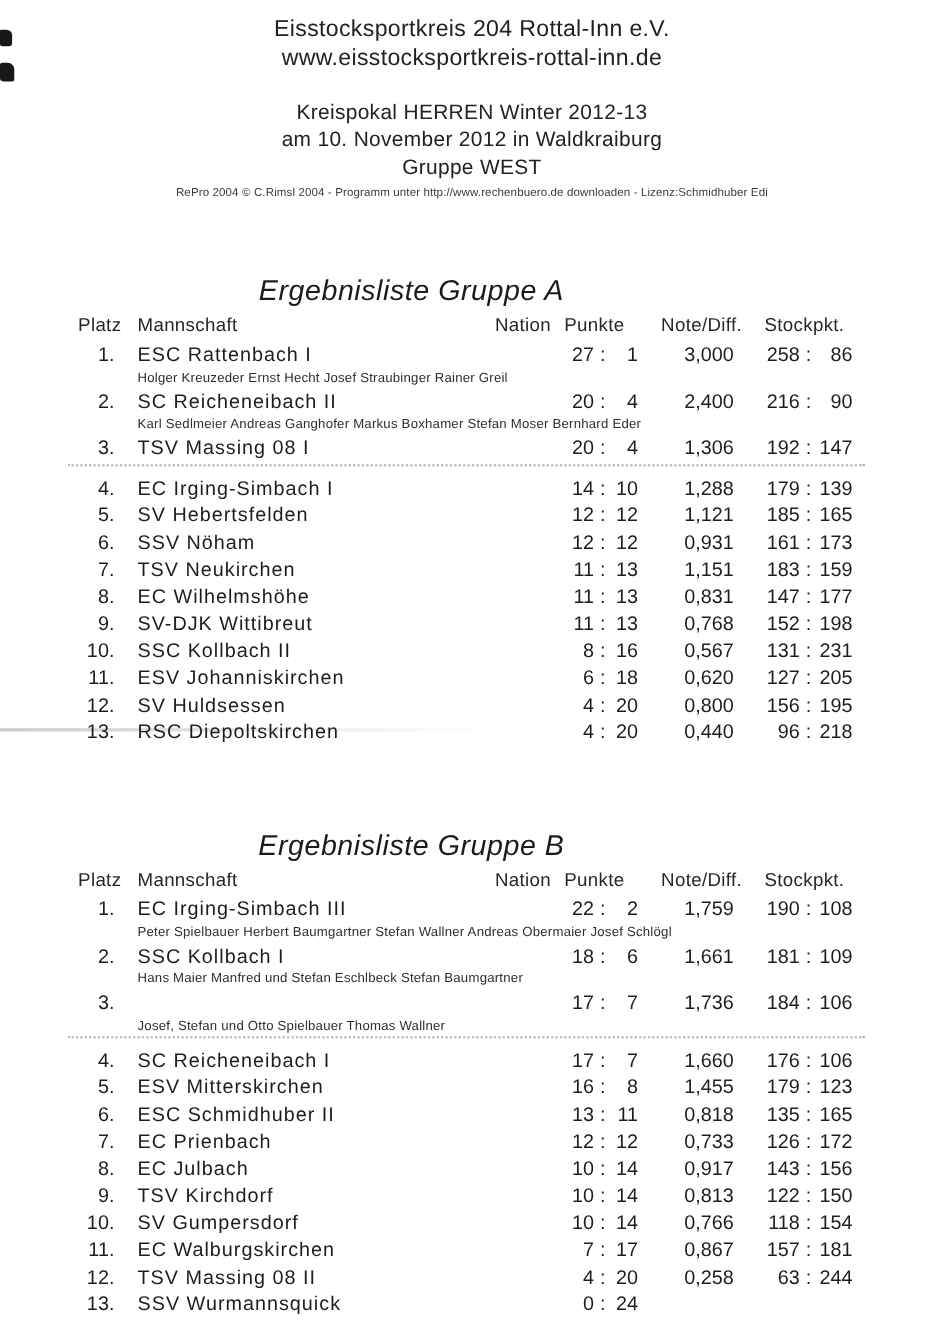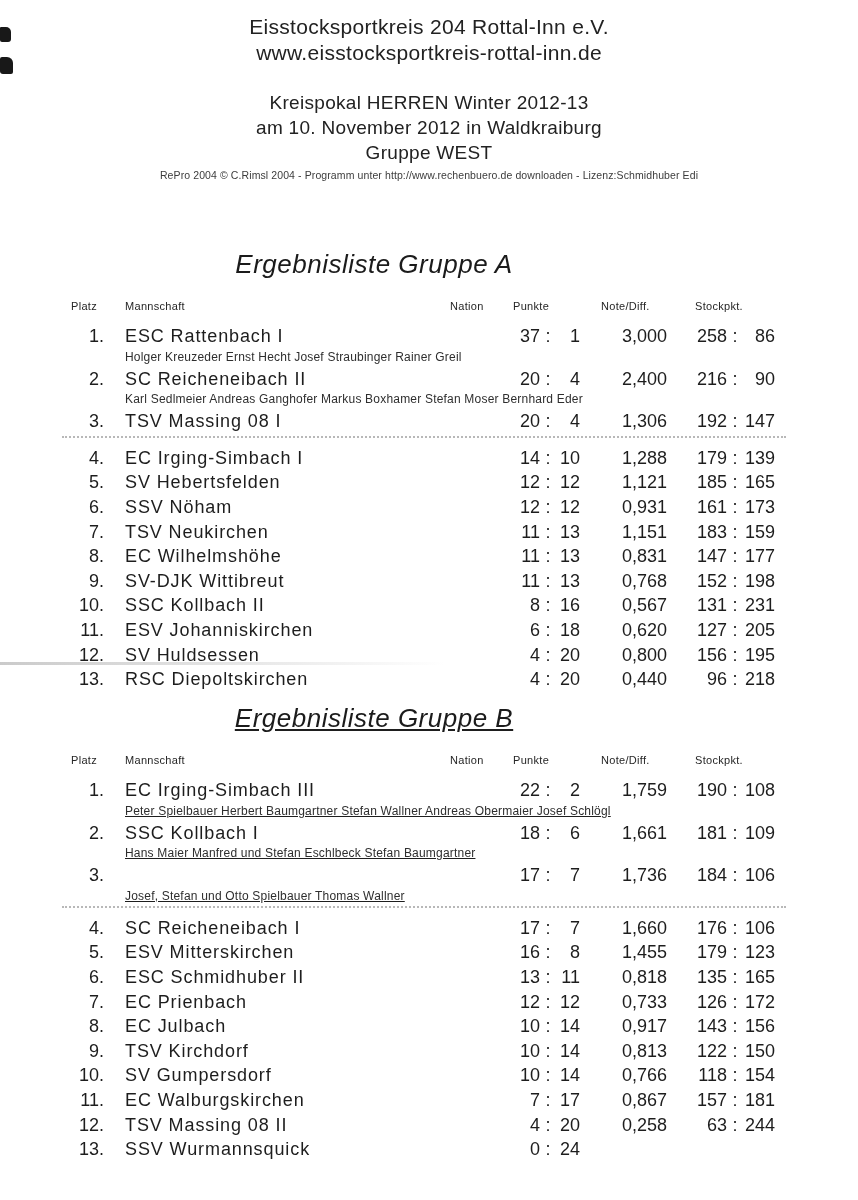--- a/index.html
+++ b/index.html
@@ -23,28 +23,28 @@
   .art1 { position: absolute; left: 0; top: 27px; width: 11px; height: 15px; background: #181818; border-radius: 1px 5px 3px 2px; }
   .art2 { position: absolute; left: 0; top: 57px; width: 13px; height: 17px; background: #181818; border-radius: 2px 6px 2px 3px; }
   .streak {
     position: absolute; left: 0; top: 662px; width: 445px; height: 3px;
     background: linear-gradient(90deg, rgba(150,150,150,.5), rgba(185,185,185,.35) 55%, rgba(205,205,205,0));
   }
 
   
   section.results { position: absolute; left: 0; width: 748px; }
   .sec-a { top: 248px; }
-  .sec-b { top: 702px; text-decoration: underline; }
+  .sec-b { top: 752px; }
 
   .gtitle {
     text-align: center; font-size: 26px; line-height: 32px;
     font-style: italic; font-weight: 500; letter-spacing: 0.5px; color: #1b1b1b;
   }
 
-  .colhead { position: relative; height: 20px; margin-top: 20px; font-size: 11px; color: #262626; letter-spacing: 0.3px; }
+  .colhead { position: relative; height: 20px; margin-top: 6px; font-size: 17px; color: #262626; letter-spacing: 0.3px; }
   .ch { position: absolute; top: 0; white-space: nowrap; }
   .ch-platz  { left: 71px; }
   .ch-mann   { left: 125px; }
   .ch-nation { left: 450px; }
   .ch-punkte { left: 513px; }
   .ch-note   { left: 601px; }
   .ch-stock  { left: 695px; }
 
   .rows { margin-top: 4px; }
 
@@ -96,21 +96,21 @@
     <span class="ch ch-nation">Nation</span>
     <span class="ch ch-punkte">Punkte</span>
     <span class="ch ch-note">Note/Diff.</span>
     <span class="ch ch-stock">Stockpkt.</span>
   </div>
   <div class="rows">
   <div class="rowwrap">
     <div class="row">
       <span class="c-platz">1.</span>
       <span class="c-team">ESC Rattenbach I</span>
-      <span class="c-p1">37</span>
+      <span class="c-p1">27</span>
       <span class="c-pc">:</span>
       <span class="c-p2">1</span>
       <span class="c-note">3,000</span>
       <span class="c-s1">258</span>
       <span class="c-sc">:</span>
       <span class="c-s2">86</span>
     </div>
     <div class="players">Holger Kreuzeder Ernst Hecht Josef Straubinger Rainer Greil</div>
 
   </div>

